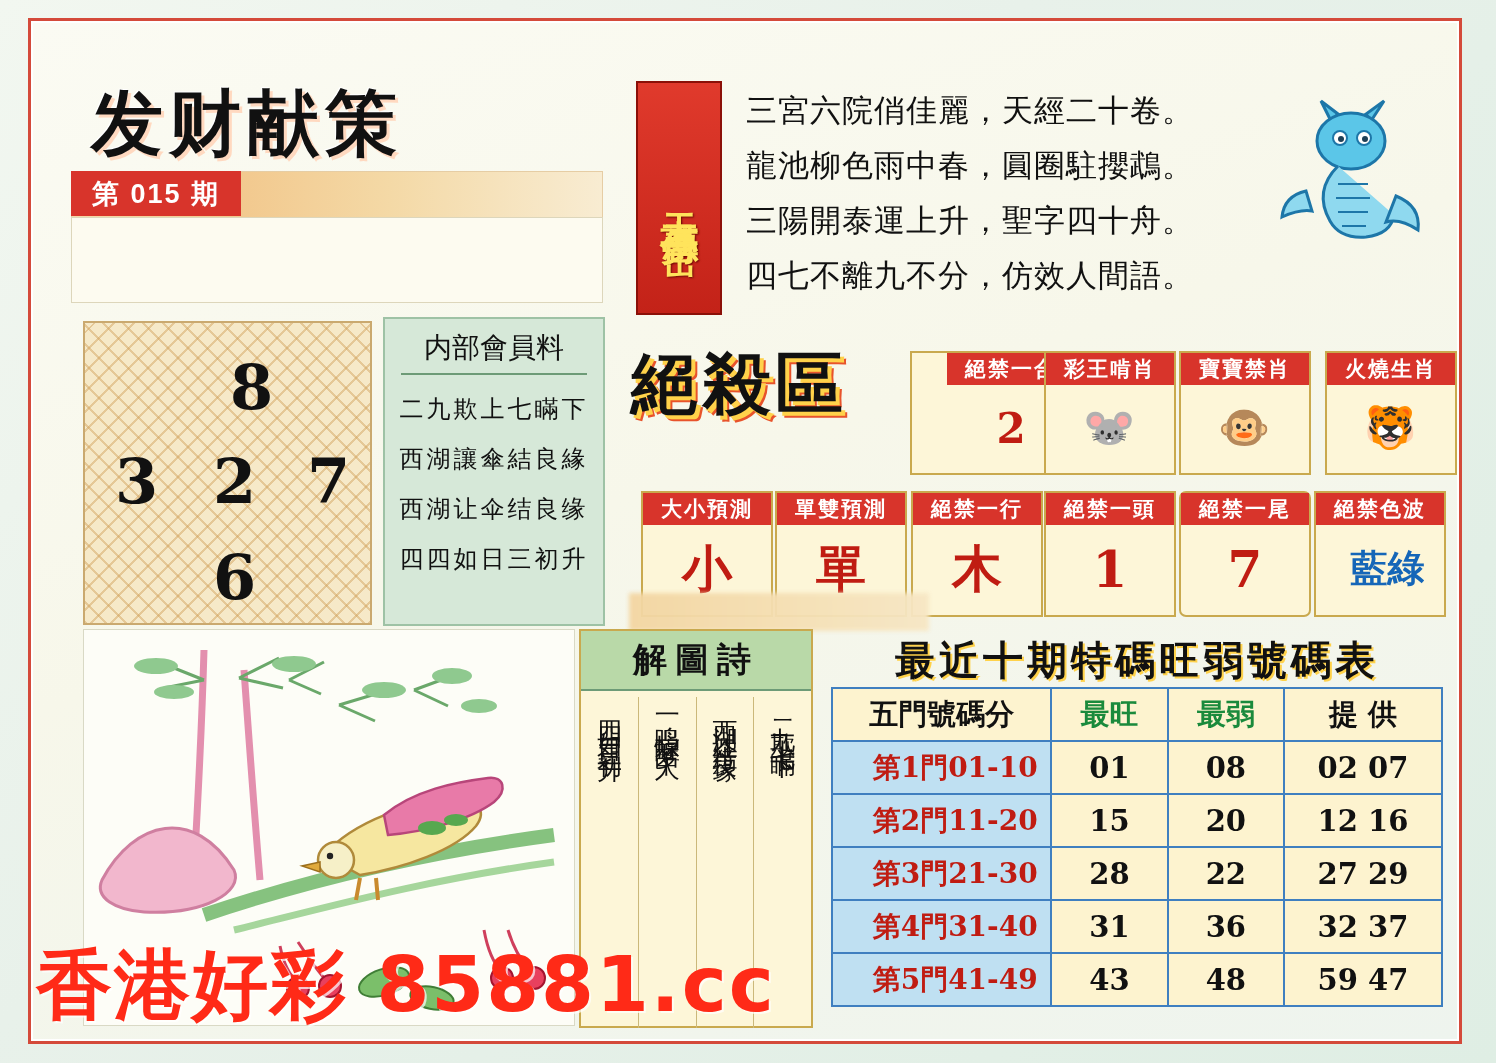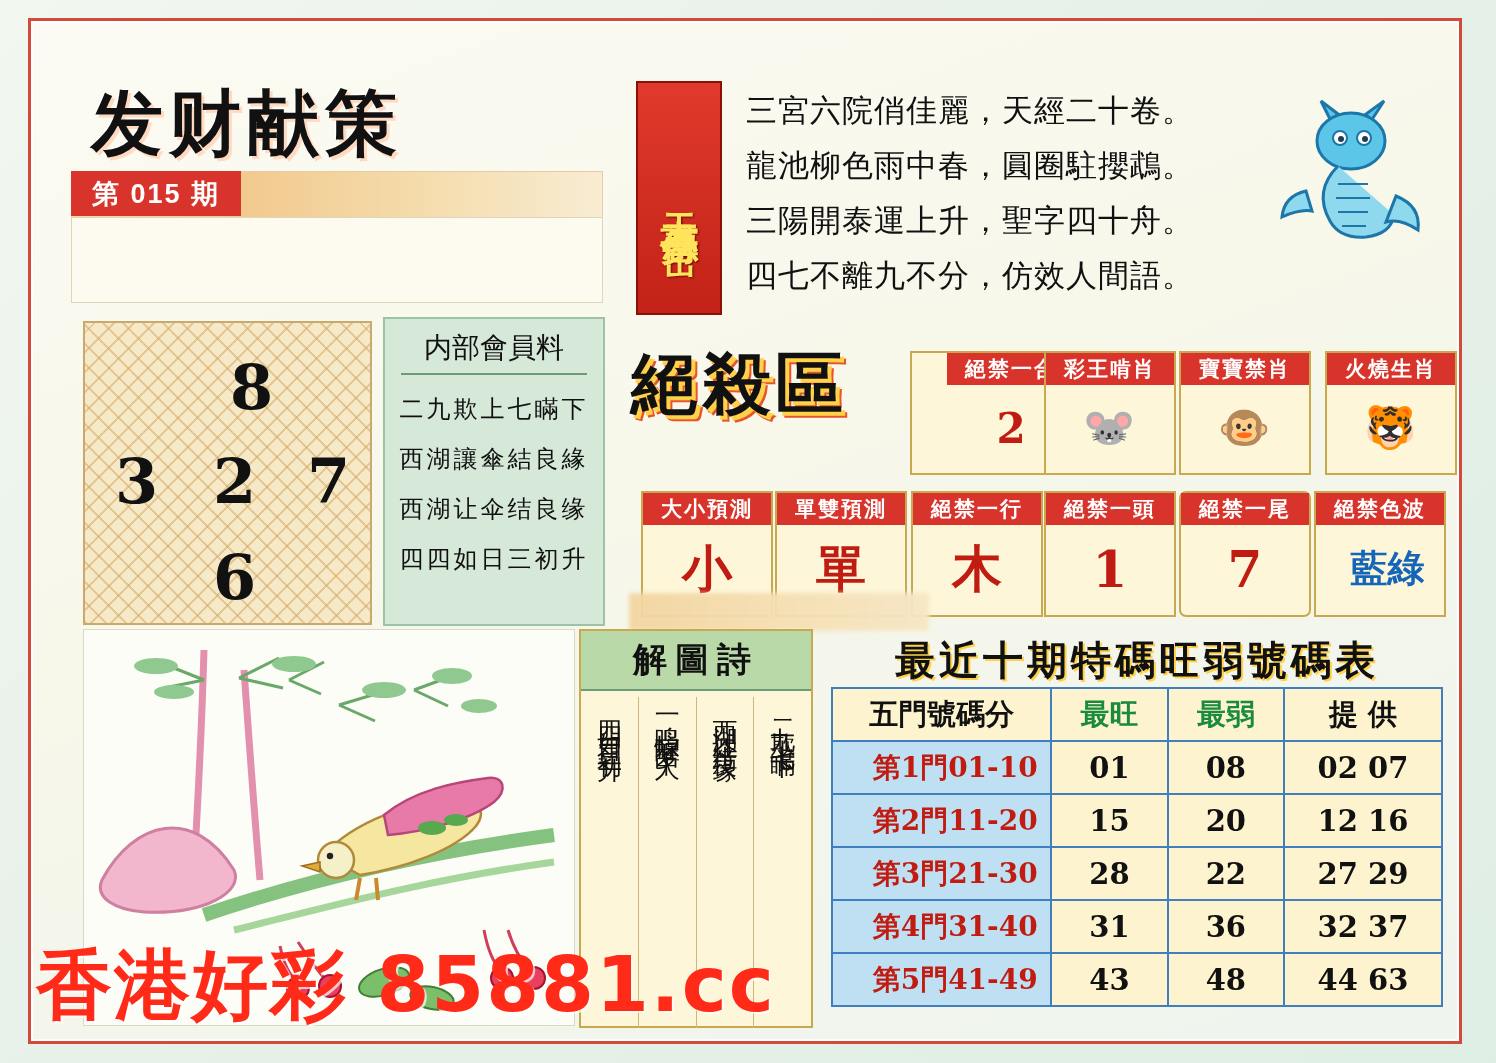--- a/index.html
+++ b/index.html
@@ -381,20 +381,20 @@
       <tr>
         <td class="k">第4門31-40</td>
         <td>31</td>
         <td>36</td>
         <td>32 37</td>
       </tr>
       <tr>
         <td class="k">第5門41-49</td>
         <td>43</td>
         <td>48</td>
-        <td>44 63</td>
+        <td>59 47</td>
       </tr>
     </tbody>
   </table>
 
 </div>
 
 <div class="wm">香港好彩 85881.cc</div>
 
 </body></html>

